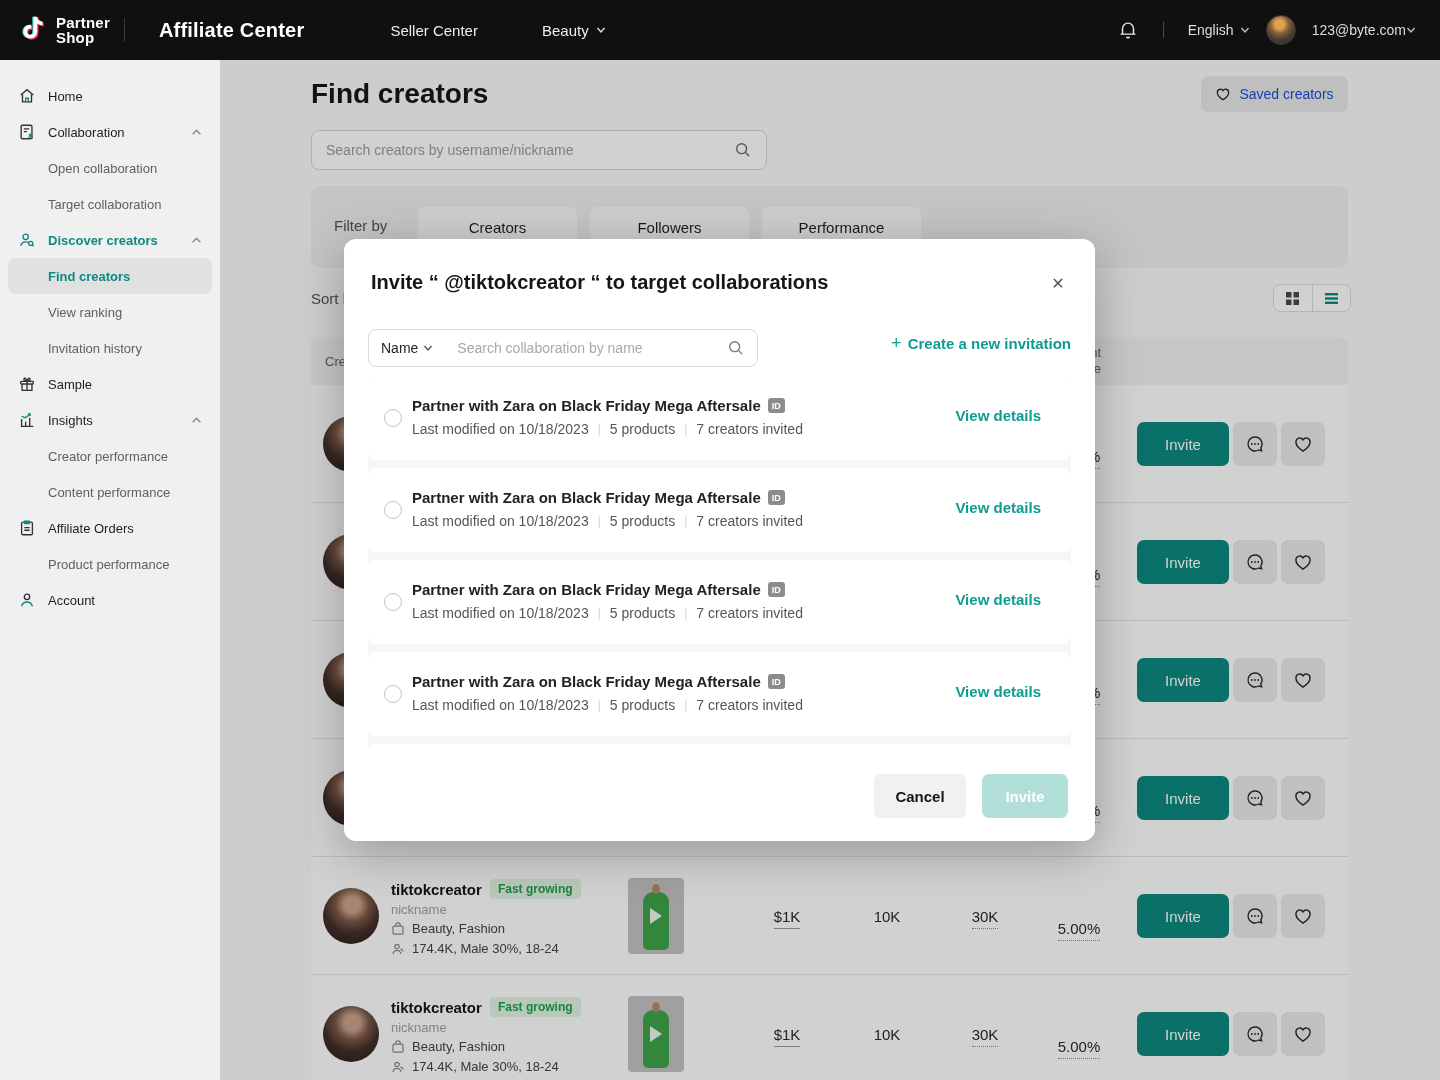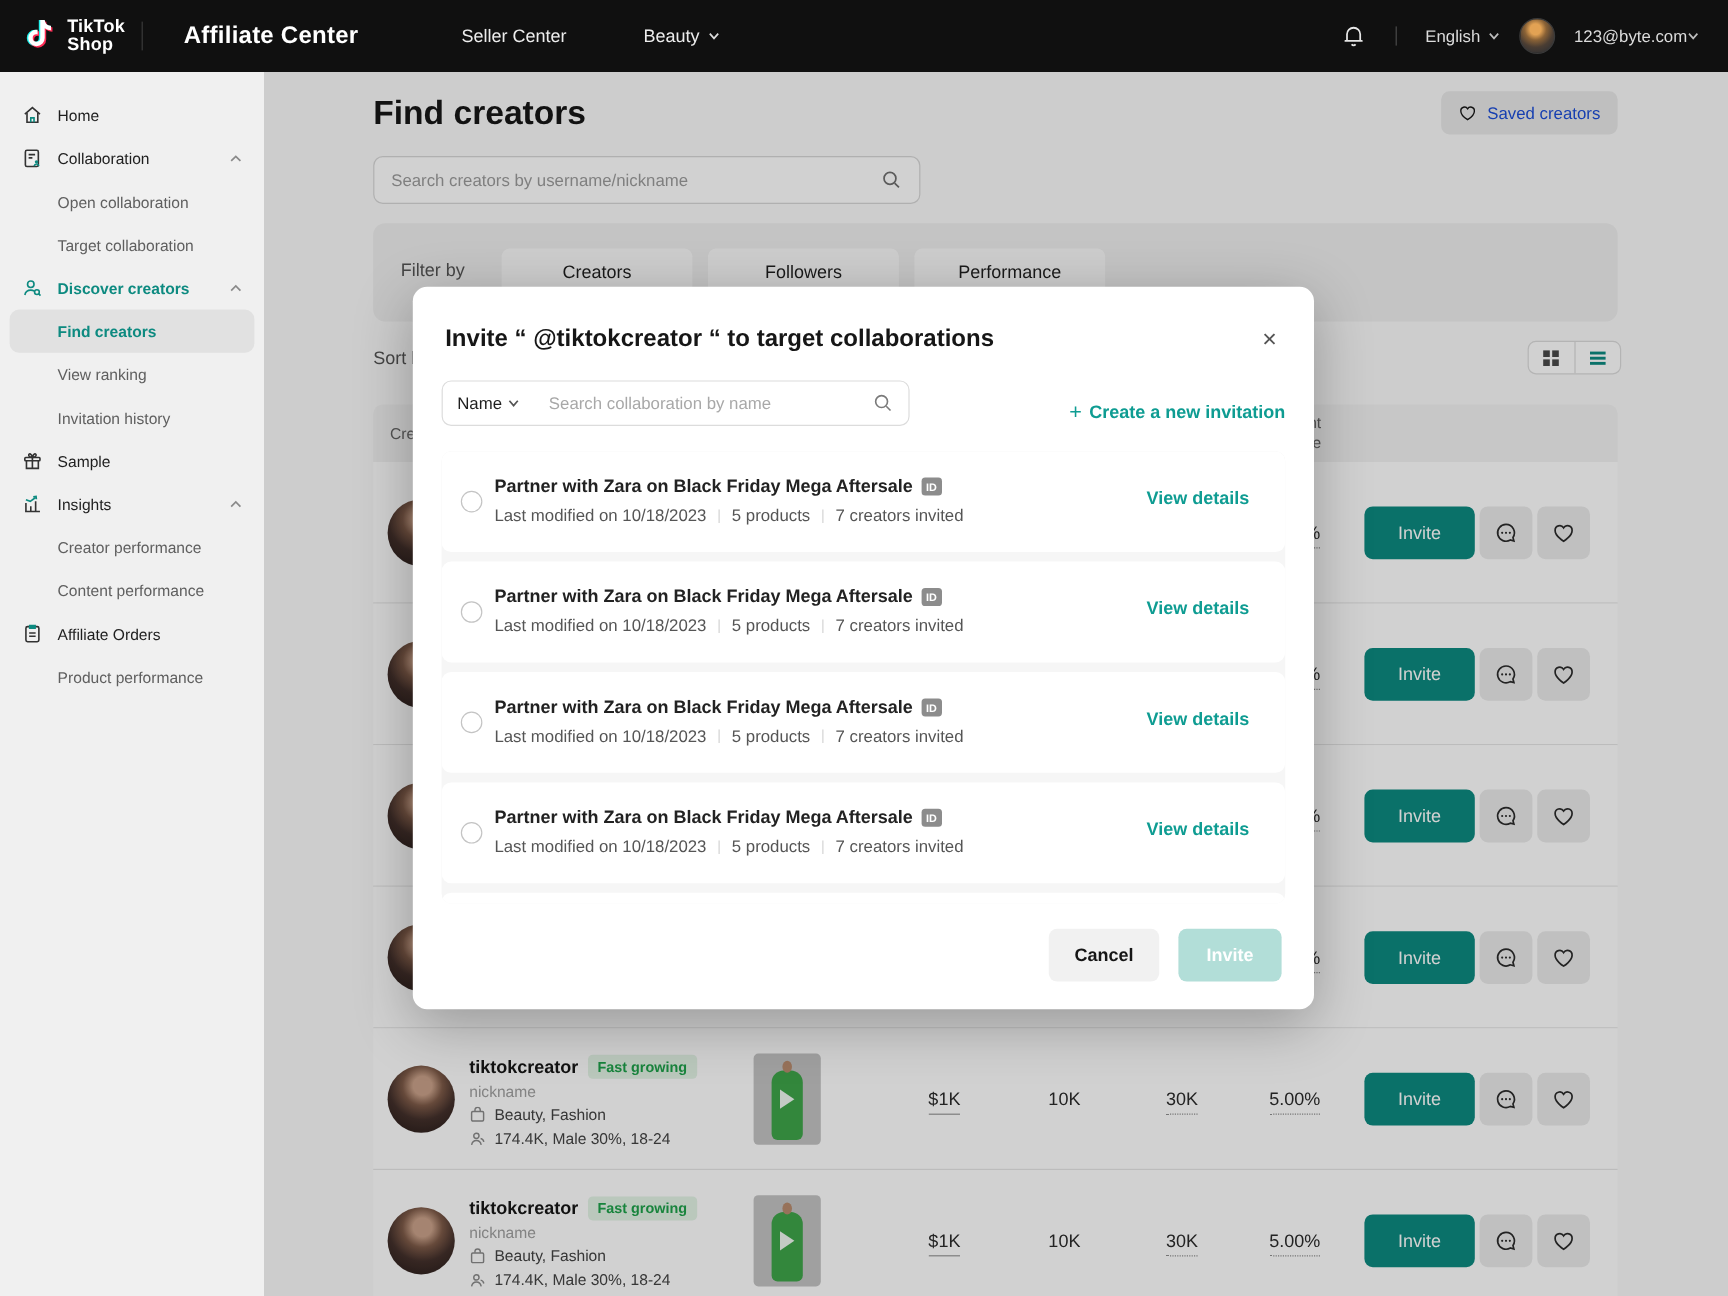--- a/index.html
+++ b/index.html
@@ -77,38 +77,38 @@
   .meta-line { position:absolute; left:80px; display:flex; align-items:center; gap:7px; font-size:13px; color:#444; }
   .meta-line svg { width:14px; height:14px; color:#8a8a8a; }
   .m1 { top:64px; } .m2 { top:84px; }
   .pthumb { position:absolute; left:317px; top:21px; width:56px; height:76px; background:#c4c4c4; border-radius:4px; overflow:hidden; }
   .dress { position:absolute; left:15px; top:14px; width:26px; height:58px; background:#3fa54a; border-radius:10px 10px 5px 5px; }
   .dress::before { content:""; position:absolute; left:9px; top:-8px; width:8px; height:10px; background:#b98c6e; border-radius:50%; }
   .playtri { position:absolute; left:22px; top:30px; width:0; height:0;
     border-left:12px solid rgba(255,255,255,.92); border-top:8px solid transparent; border-bottom:8px solid transparent; }
   .stat { position:absolute; top:51px; width:90px; text-align:center; font-size:15px; color:#2b2b2b; }
   .stat span { padding-bottom:3px; }
-  .s-gmv { left:431px; } .s-fol { left:531px; } .s-view { left:629px; } .s-rate { left:723px; }
+  .s-gmv { left:431px; } .s-fol { left:531px; } .s-view { left:629px; } .s-rate { left:723px;margin-top:12px; }
   .u-solid span { border-bottom:1px solid #9a9a9a; }
   .u-dot span { border-bottom:1px dotted #8f8f8f; }
   .invite-btn { position:absolute; left:826px; top:37px; width:92px; height:44px; background:#0d8a80; color:#fff;
     border:none; border-radius:7px; font-size:15px; font-family:"Liberation Sans", sans-serif; cursor:pointer; }
   .icon-btn { position:absolute; top:37px; width:44px; height:44px; background:#ebebeb; border:none; border-radius:7px;
     display:flex; align-items:center; justify-content:center; cursor:pointer; color:#2b2b2b; }
   .ib-chat { left:922px; } .ib-heart { left:970px; }
   .icon-btn svg { width:20px; height:20px; }
 
   
   .overlay { position:absolute; inset:0; background:rgba(0,0,0,.18); z-index:10; }
   .modal { position:absolute; left:124px; top:179px; width:751px; height:602px; background:#fff; border-radius:12px;
     box-shadow:0 12px 48px rgba(0,0,0,.28); z-index:20; }
   .modal-title { position:absolute; left:27px; top:32px; font-size:20px; font-weight:700; color:#161616; }
   .modal-close { position:absolute; left:700px; top:30px; width:28px; height:28px; display:flex; align-items:center;
     justify-content:center; font-size:16px; color:#555; cursor:pointer; }
-  .collab-search { position:absolute; left:24px; top:78px; width:390px; height:38px; border:1px solid #dcdcdc;
+  .collab-search { position:absolute; left:24px; top:90px; width:390px; height:38px; border:1px solid #dcdcdc;
     border-radius:8px; display:flex; align-items:center; padding:0 12px; background:#fff; }
   .cs-name { font-size:14px; color:#1f1f1f; display:flex; align-items:center; gap:5px; cursor:pointer; }
   .cs-name .chev { color:#555; }
   .collab-search input { border:none; outline:none; flex:1; margin-left:24px; font-size:14px; color:#333;
     background:transparent; font-family:"Liberation Sans", sans-serif; }
   .collab-search input::placeholder { color:#a8a8a8; }
   .create-link { position:absolute; right:24px; top:96px; font-size:15px; font-weight:600; color:#0e9c92;
     display:flex; align-items:center; gap:6px; cursor:pointer; }
   .create-link .plus { font-size:18px; font-weight:400; line-height:15px; }
   .collab-list { position:absolute; left:24px; top:137px; width:703px; height:377px; background:#f6f6f6;
@@ -133,21 +133,21 @@
 <body>
 
 <div class="topbar">
   <div class="logo-wrap">
     <svg class="tt-note" viewBox="0 0 24 28">
       <path d="M16.6 5.82A4.28 4.28 0 0 1 15.54 3h-3.09v12.4a2.59 2.59 0 1 1-2.59-2.59c.27 0 .53.04.77.12V9.77a5.8 5.8 0 0 0-.77-.05 5.66 5.66 0 1 0 5.66 5.66V8.73a7.35 7.35 0 0 0 4.3 1.38V7.02a4.3 4.3 0 0 1-3.22-1.2z" fill="#25F4EE" transform="translate(-1,0)"></path>
       <path d="M16.6 5.82A4.28 4.28 0 0 1 15.54 3h-3.09v12.4a2.59 2.59 0 1 1-2.59-2.59c.27 0 .53.04.77.12V9.77a5.8 5.8 0 0 0-.77-.05 5.66 5.66 0 1 0 5.66 5.66V8.73a7.35 7.35 0 0 0 4.3 1.38V7.02a4.3 4.3 0 0 1-3.22-1.2z" fill="#FE2C55" transform="translate(1,1)"></path>
       <path d="M16.6 5.82A4.28 4.28 0 0 1 15.54 3h-3.09v12.4a2.59 2.59 0 1 1-2.59-2.59c.27 0 .53.04.77.12V9.77a5.8 5.8 0 0 0-.77-.05 5.66 5.66 0 1 0 5.66 5.66V8.73a7.35 7.35 0 0 0 4.3 1.38V7.02a4.3 4.3 0 0 1-3.22-1.2z" fill="#ffffff"></path>
     </svg>
     <div class="logo-text">
-      <div>TikTok</div>
+      <div>Partner</div>
       <div>Shop</div>
     </div>
   </div>
   <div class="tb-div"></div>
   <div class="app-title">Affiliate Center</div>
   <div class="tb-nav">
     <div class="tb-link">
       <span>Seller Center</span>
     </div>
     <div class="tb-link">
@@ -258,20 +258,27 @@
     <svg class="s-icon" viewBox="0 0 20 20" fill="none" stroke="#333" stroke-width="1.5">
         <rect x="4" y="3.5" width="12" height="14" rx="1.5"></rect>
         <path d="M7.5 2.5h5v2.5h-5z" fill="#0d8a80" stroke="#0d8a80"></path>
         <path d="M7 9.5h6M7 12.5h6"></path>
       </svg>
     <span>Affiliate Orders</span>
   </div>
   <div class="side-item side-sub">
     <span>Product performance</span>
   </div>
+  <div class="side-item">
+    <svg class="s-icon" viewBox="0 0 20 20" fill="none" stroke="#333" stroke-width="1.5">
+        <circle cx="10" cy="6.5" r="3"></circle>
+        <path d="M4 17c.8-3.2 3.2-4.8 6-4.8s5.2 1.6 6 4.8" stroke="#0d8a80"></path>
+      </svg>
+    <span>Account</span>
+  </div>
 </div>
 
 <div class="main">
   <div class="page-title">Find creators</div>
   <div class="saved-btn">
     <svg viewBox="0 0 24 24" fill="none" stroke="#161616" stroke-width="1.7">
         <path d="M12 20.5S3.5 15.3 3.5 9.6A4.6 4.6 0 0 1 12 7a4.6 4.6 0 0 1 8.5 2.6c0 5.7-8.5 10.9-8.5 10.9z"></path>
       </svg>
     <span>Saved creators</span>
   </div>

